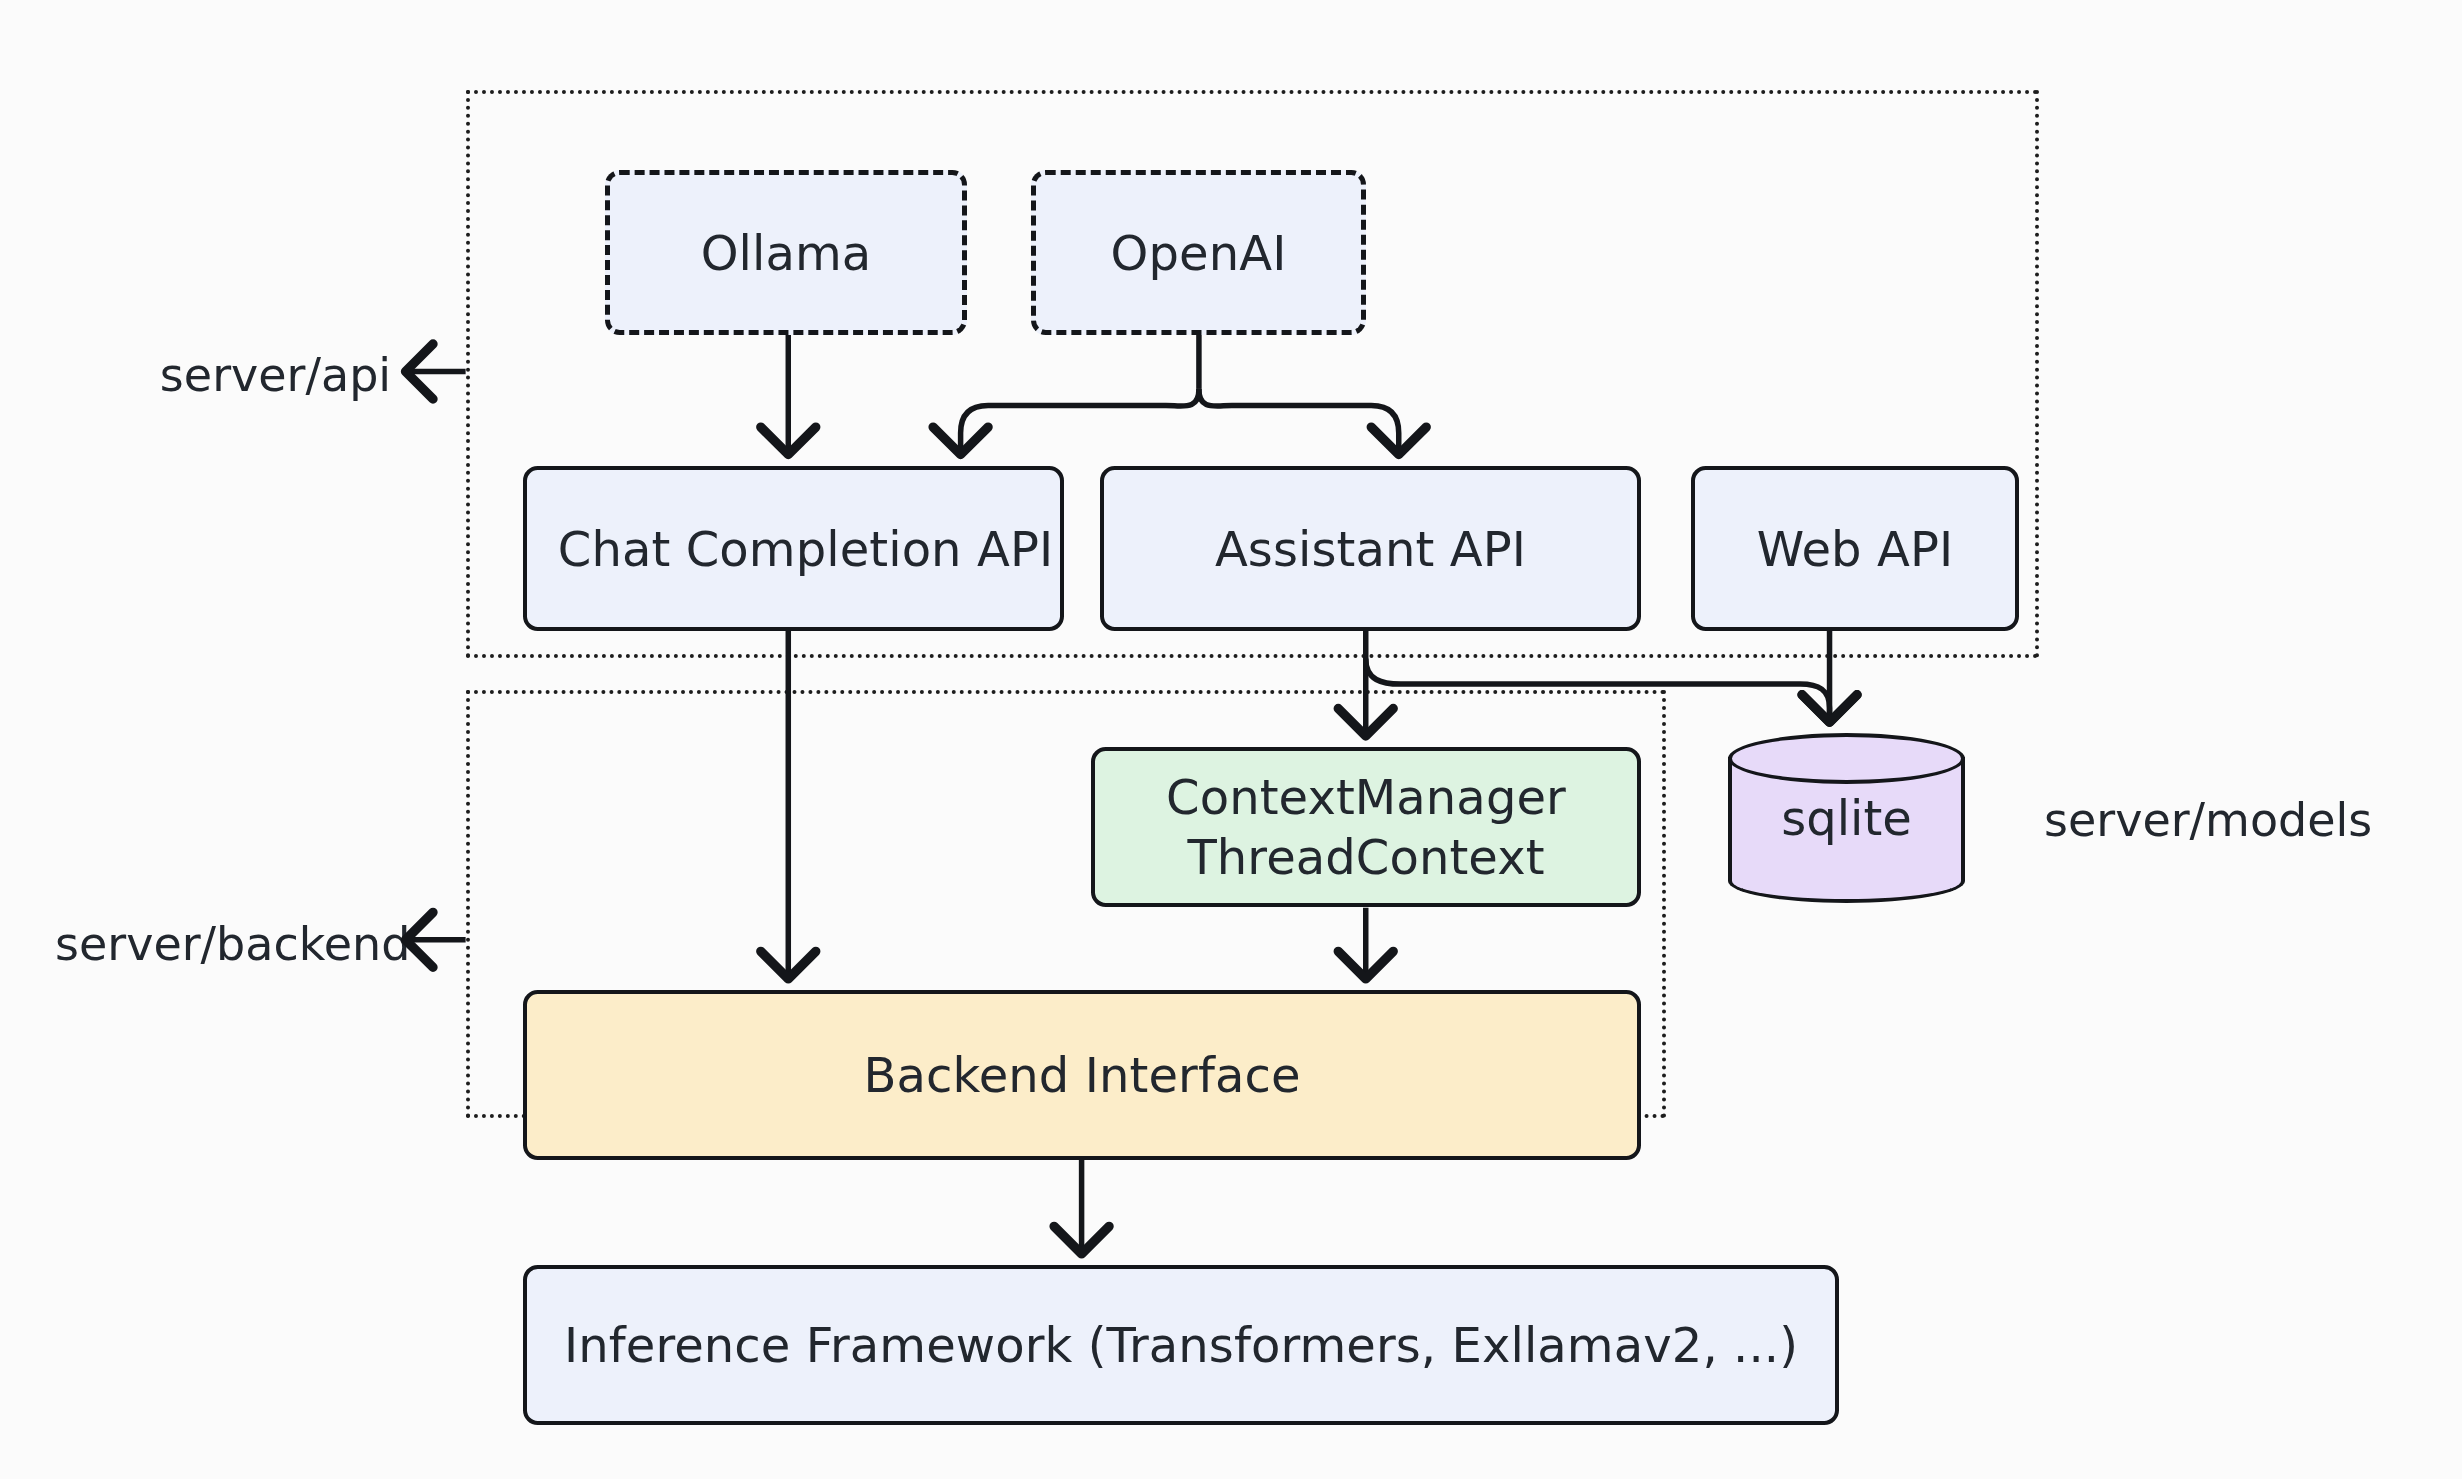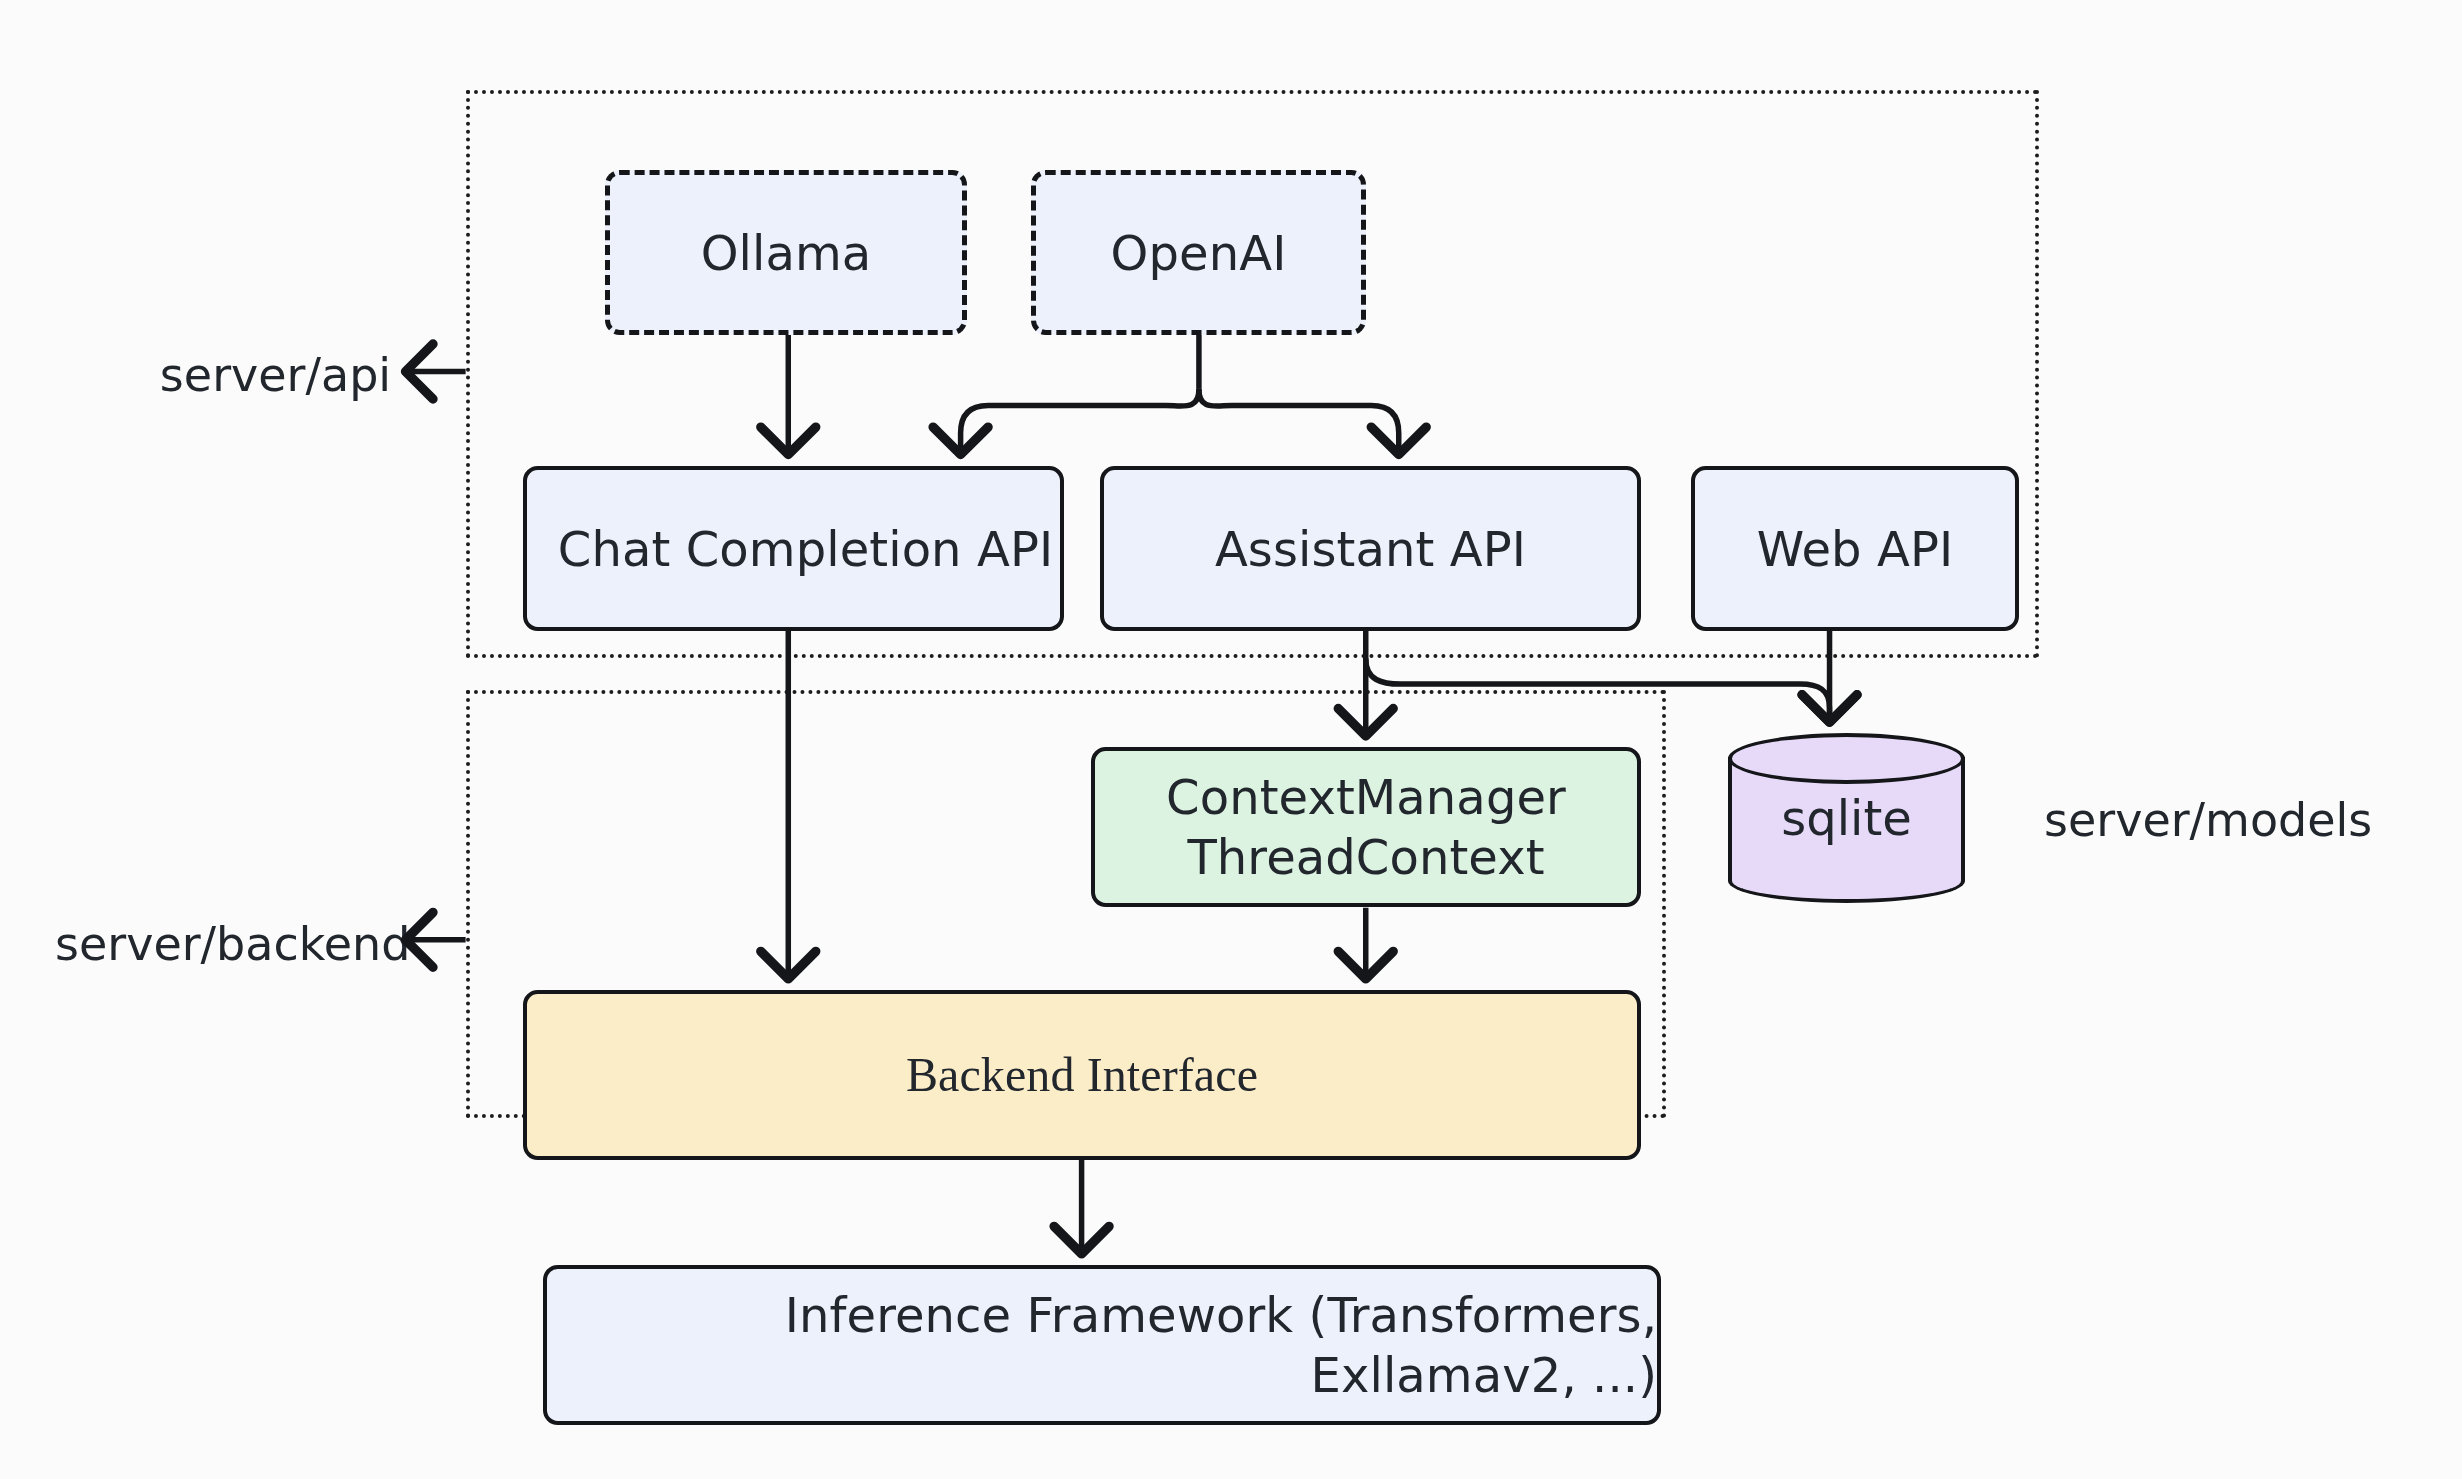--- a/index.html
+++ b/index.html
@@ -10,21 +10,21 @@
 
   .group{position:absolute;box-sizing:border-box;border:4.6px dotted #1d1d1d;background:transparent;}
 
   .node{position:absolute;box-sizing:border-box;display:flex;align-items:center;
         justify-content:center;text-align:right;line-height:1.25;
         border:4.6px solid #14161a;border-radius:14.7px;
         font-size:48px;color:#22272e;letter-spacing:0.1px;}
   .node.dashed{border-style:dashed;border-width:5.5px;}
   .fill-blue{background:#edf1fb;}
   .fill-green{background:#ddf3e1;}
-  .fill-yellow{background:#fcedc9;font-family:Liberation Serif, serif;}
+  .fill-yellow{background:#fcedc9;}
 
   .cyl{position:absolute;box-sizing:border-box;margin-left:16px;}
   .cyl .body{position:absolute;left:0;right:0;top:24px;bottom:0;background:#e7daf9;
              border-left:4.6px solid #14161a;border-right:4.6px solid #14161a;
              border-bottom:4.6px solid #14161a;border-radius:0 0 50% 50%/0 0 22px 22px;}
   .cyl .top{position:absolute;left:0;right:0;top:0;height:51px;background:#e7daf9;
             border:4.6px solid #14161a;border-radius:50%;box-sizing:border-box;}
   .cyl .cap-label{position:absolute;left:0;right:0;top:0;bottom:0;display:flex;
                   align-items:center;justify-content:center;font-size:48px;color:#22272e;}
 
@@ -109,18 +109,18 @@
   <div class="cyl" style="left:1712px;top:733px;width:237px;height:170px;">
     <div class="body"></div>
     <div class="top"></div>
     <div class="cap-label">sqlite</div>
   </div>
 
   <div class="node fill-yellow" style="left:523px;top:990px;width:1118px;height:170px;">
     <span>Backend Interface</span>
   </div>
 
-  <div class="node fill-blue" style="left:523px;top:1265px;width:1118px;height:160px;margin-left:20px;">
+  <div class="node fill-blue" style="left:523px;top:1265px;width:1316px;height:160px;">
     <span>Inference Framework (Transformers, Exllamav2, ...)</span>
   </div>
 
 </div>
 
 
 </body></html>

